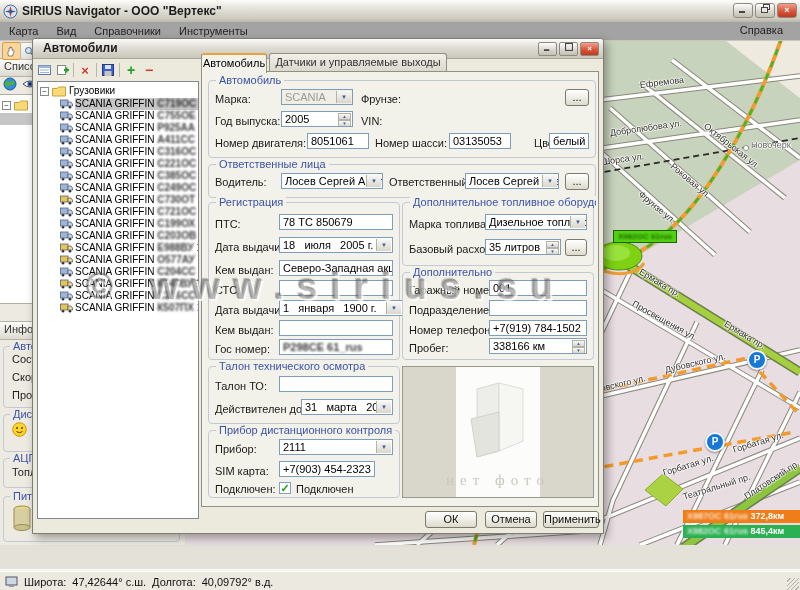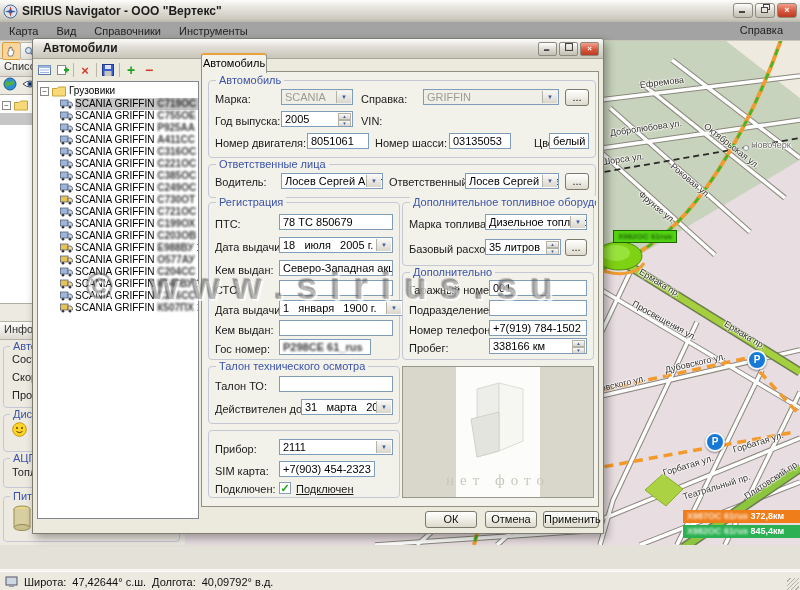--- a/index.html
+++ b/index.html
@@ -556,29 +556,29 @@
               <circle cx="3" cy="8.3" r="1.3" fill="#333"></circle>
               <circle cx="10" cy="8.3" r="1.3" fill="#333"></circle>
             </svg>
           </span>
           <span class="tlabel">SCANIA GRIFFIN <span class="blurtext">К507ПХ</span> 161rus</span>
         </div>
       </div>
   </div>
 
   <div class="tab active" style="left:168px;width:66px;">Автомобиль</div>
+  <div class="tab" style="left:236px;width:178px;">Датчики и управляемые выходы</div>
 
   <div class="tabpanel">
 
     <div class="group" style="left:6px;top:8px;width:386px;height:76px;">
       <span class="gtitle">Автомобиль</span>
       <span class="lbl" style="left:6px;top:12px;">Марка:</span>
       <div class="tb dis" style="left:72px;top:8px;width:72px;"><span>SCANIA</span><span class="carr">▼</span></div>
-      <span class="lbl" style="left:152px;top:12px;">Справка:</span>
-      <div class="tb dis" style="left:214px;top:8px;width:136px;"><span>GRIFFIN</span><span class="carr">▼</span></div>
+      <span class="lbl" style="left:152px;top:12px;">Фрунзе:</span>
       <div class="btn" style="left:356px;top:8px;width:24px;">...</div>
       <span class="lbl" style="left:6px;top:34px;">Год выпуска:</span>
       <div class="tb" style="left:72px;top:30px;width:72px;"><span>2005</span><span class="spinbox"><span>▲</span><span>▼</span></span></div>
       <span class="lbl" style="left:152px;top:34px;">VIN:</span>
       <span class="lbl" style="left:6px;top:56px;">Номер двигателя:</span>
       <div class="tb" style="left:98px;top:52px;width:62px;"><span>8051061</span></div>
       <span class="lbl" style="left:166px;top:56px;">Номер шасси:</span>
       <div class="tb" style="left:240px;top:52px;width:62px;"><span>03135053</span></div>
       <span class="lbl" style="left:308px;top:56px;padding-left:17px;">Цвет:</span>
       <div class="tb" style="left:340px;top:52px;width:40px;"><span>белый</span></div>
@@ -601,21 +601,21 @@
       <div class="tb" style="left:70px;top:34px;width:114px;"><span>18   июля   2005 г.</span><span class="carr">▼</span></div>
       <span class="lbl" style="left:6px;top:61px;">Кем выдан:</span>
       <div class="tb" style="left:70px;top:57px;width:114px;"><span>Северо-Западная акцизная т</span></div>
       <span class="lbl" style="left:6px;top:81px;">СТС:</span>
       <div class="tb" style="left:70px;top:77px;width:114px;"><span></span></div>
       <span class="lbl" style="left:6px;top:101px;">Дата выдачи:</span>
       <div class="tb" style="left:70px;top:97px;width:124px;"><span>1   января   1900 г.</span><span class="carr">▼</span></div>
       <span class="lbl" style="left:6px;top:121px;">Кем выдан:</span>
       <div class="tb" style="left:70px;top:117px;width:114px;"><span></span></div>
       <span class="lbl" style="left:6px;top:140px;">Гос номер:</span>
-      <div class="tb" style="left:70px;top:136px;width:92px;"><span class="blurtext">Р298СЕ 61_rus</span></div>
+      <div class="tb" style="left:70px;top:136px;width:114px;"><span class="blurtext">Р298СЕ 61_rus</span></div>
     </div>
 
     <div class="group" style="left:200px;top:130px;width:190px;height:62px;">
       <span class="gtitle" style="max-width:180px;overflow:hidden;">Дополнительное топливное оборудование</span>
       <span class="lbl" style="left:6px;top:15px;">Марка топлива:</span>
       <div class="tb" style="left:82px;top:11px;width:102px;"><span>Дизельное топливо</span><span class="carr">▼</span></div>
       <span class="lbl" style="left:6px;top:40px;">Базовый расход:</span>
       <div class="tb" style="left:82px;top:36px;width:76px;"><span>35 литров</span><span class="spinbox"><span>▲</span><span>▼</span></span></div>
       <div class="btn" style="left:162px;top:36px;width:22px;">...</div>
     </div>
@@ -634,27 +634,28 @@
 
     <div class="group" style="left:6px;top:294px;width:190px;height:56px;">
       <span class="gtitle">Талон технического осмотра</span>
       <span class="lbl" style="left:6px;top:13px;">Талон ТО:</span>
       <div class="tb" style="left:70px;top:9px;width:114px;"><span></span></div>
       <span class="lbl" style="left:6px;top:36px;">Действителен до:</span>
       <div class="tb" style="left:92px;top:32px;width:92px;"><span>31   марта   2009 г.</span><span class="carr">▼</span></div>
     </div>
 
     <div class="group" style="left:6px;top:358px;width:190px;height:66px;">
+      <span class="gtitle">Прибор дистанционного контроля</span>
       <span class="lbl" style="left:6px;top:12px;">Прибор:</span>
       <div class="tb" style="left:70px;top:8px;width:114px;"><span>2111</span><span class="carr">▼</span></div>
       <span class="lbl" style="left:6px;top:34px;">SIM карта:</span>
       <div class="tb" style="left:70px;top:30px;width:96px;"><span>+7(903) 454-2323</span></div>
       <span class="lbl" style="left:6px;top:52px;">Подключен:</span>
       <span class="chk" style="left:70px;top:51px;">✓</span>
-      <span class="lbl" style="left:87px;top:52px;text-decoration:underline;">Подключен</span>
+      <span class="lbl" style="left:87px;top:52px;">Подключен</span>
     </div>
 
     <div class="photo" style="left:200px;top:294px;width:190px;height:130px;">
       <div class="band"></div>
       <svg class="abs" style="left:62px;top:12px;" width="70" height="86" viewBox="0 0 70 86">
         <path d="M12,10 L34,4 L34,72 L12,78 Z" fill="#ededea" stroke="#d8d8d2"></path>
         <path d="M34,4 L58,10 L58,62 L34,72 Z" fill="#f6f6f3" stroke="#dcdcd6"></path>
         <path d="M6,40 L34,33 L34,72 L12,78 Z" fill="#e4e4df" stroke="#d2d2cc"></path>
       </svg>
       <div class="nophoto">нет фото</div>

